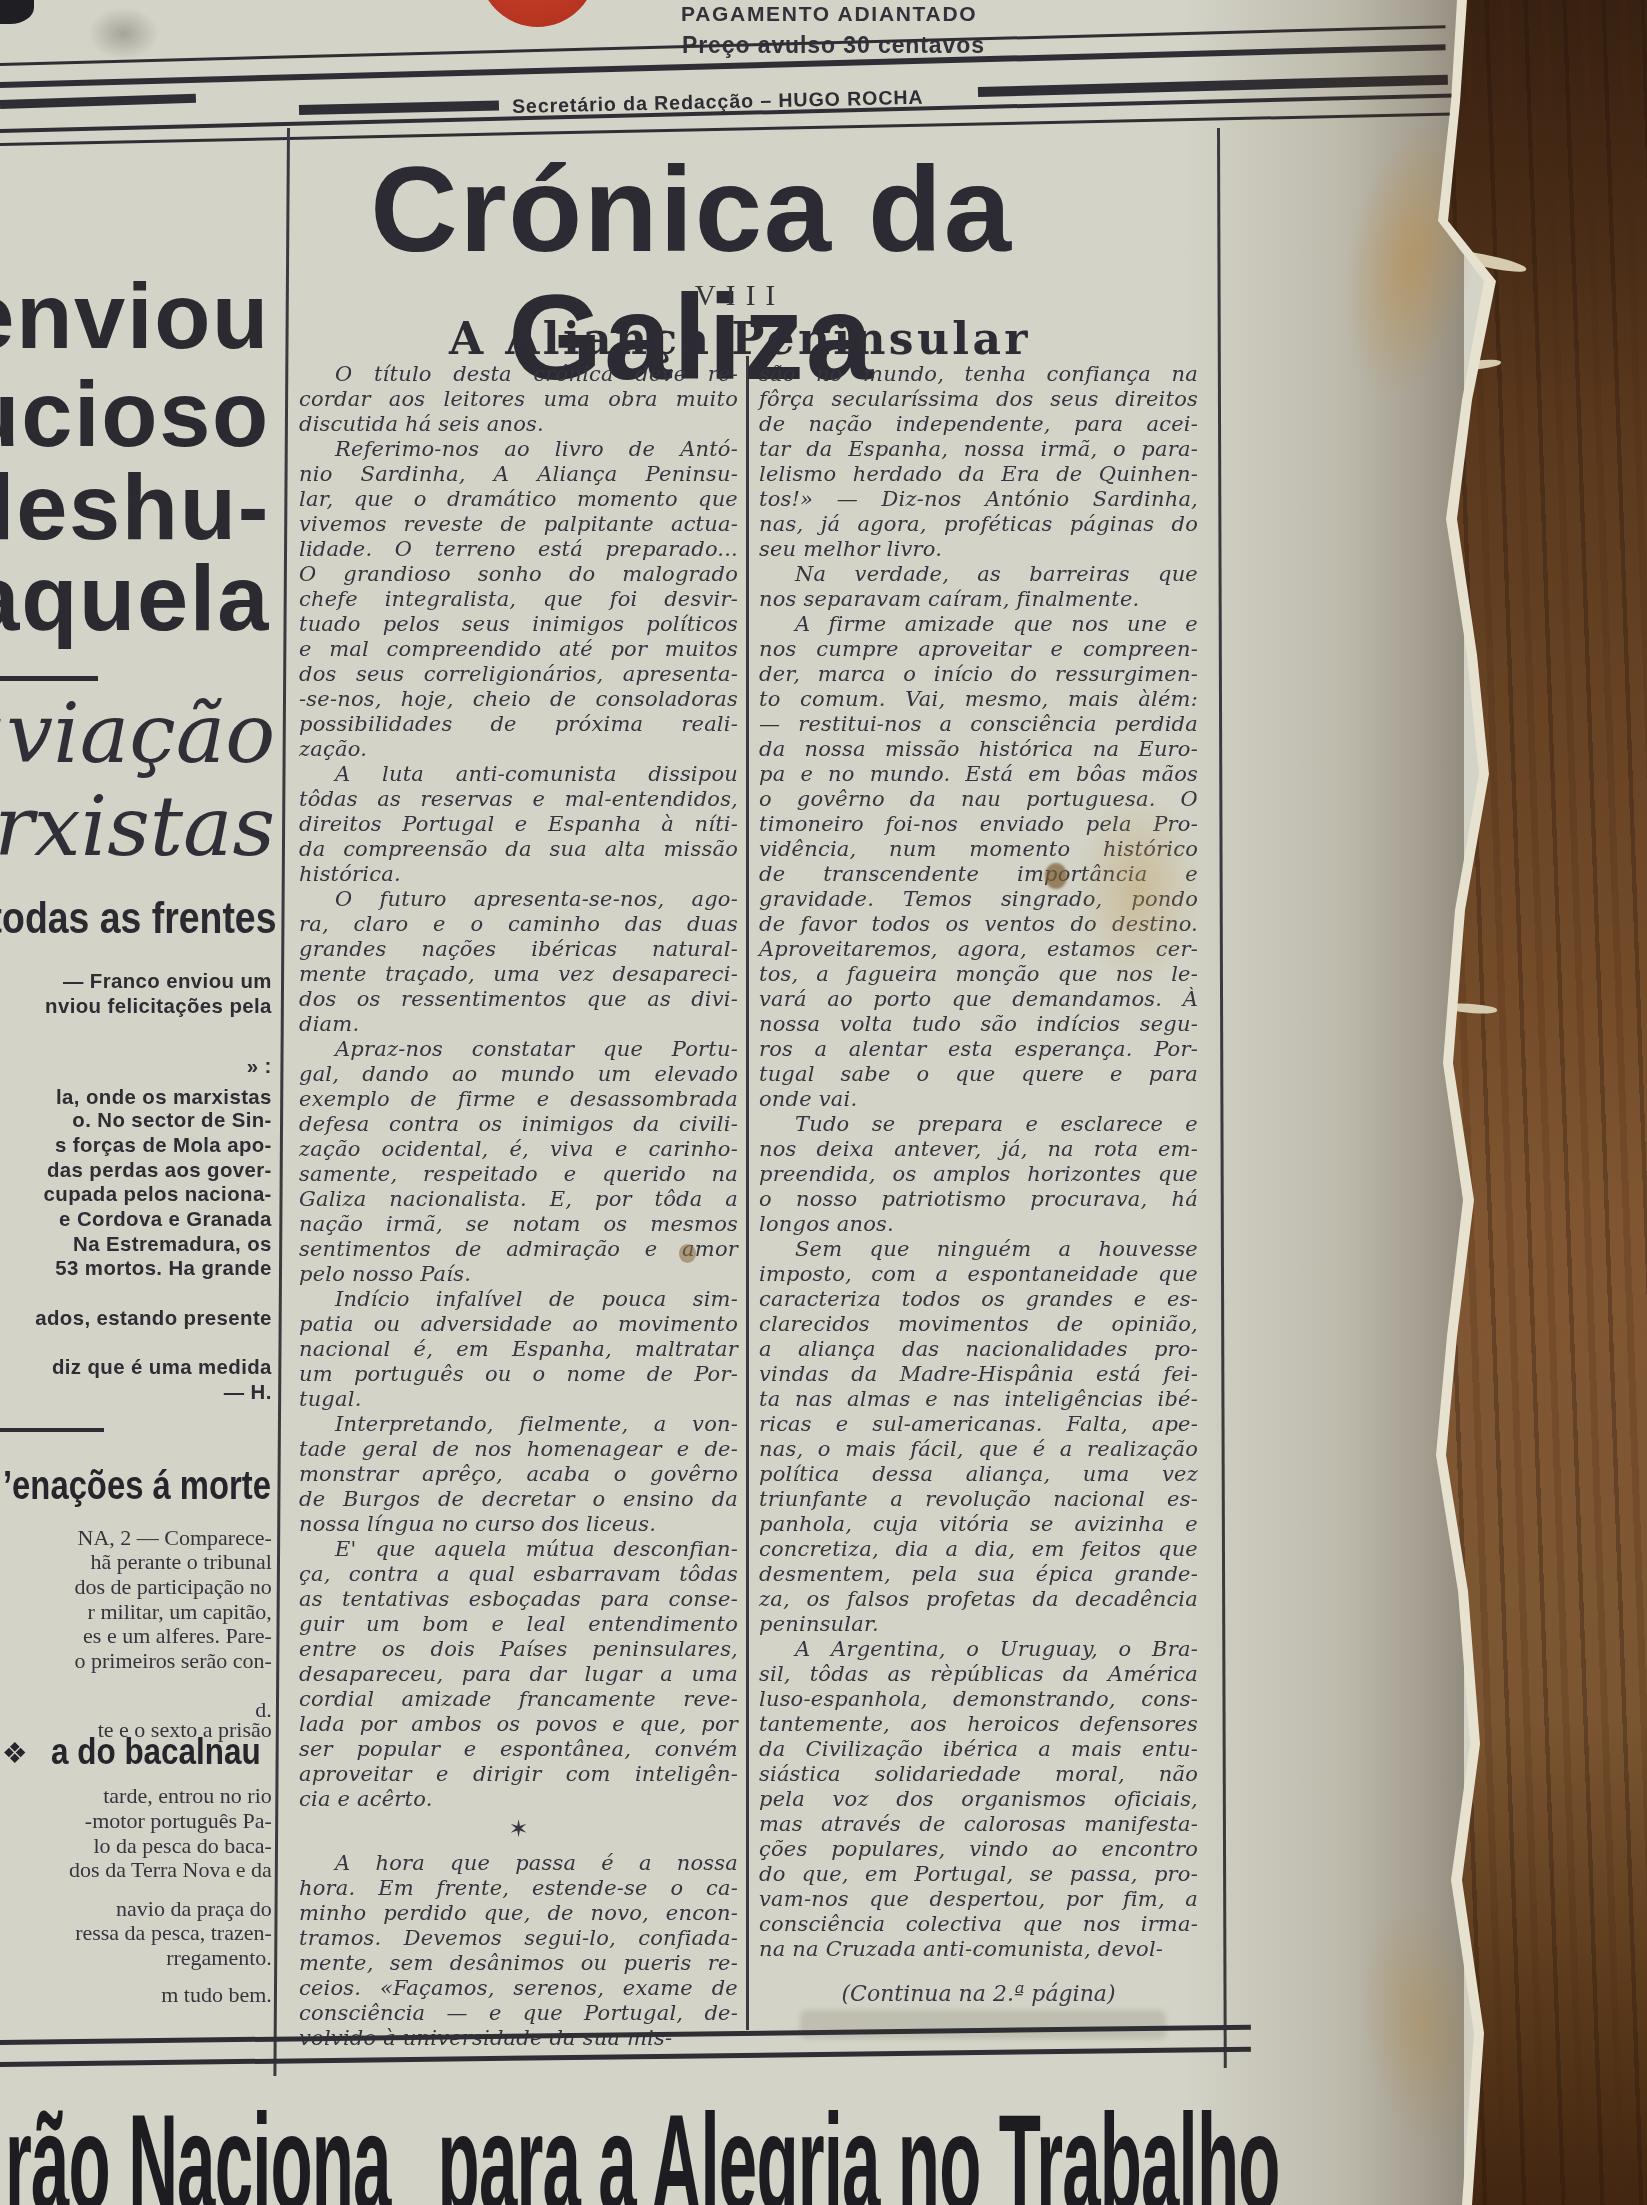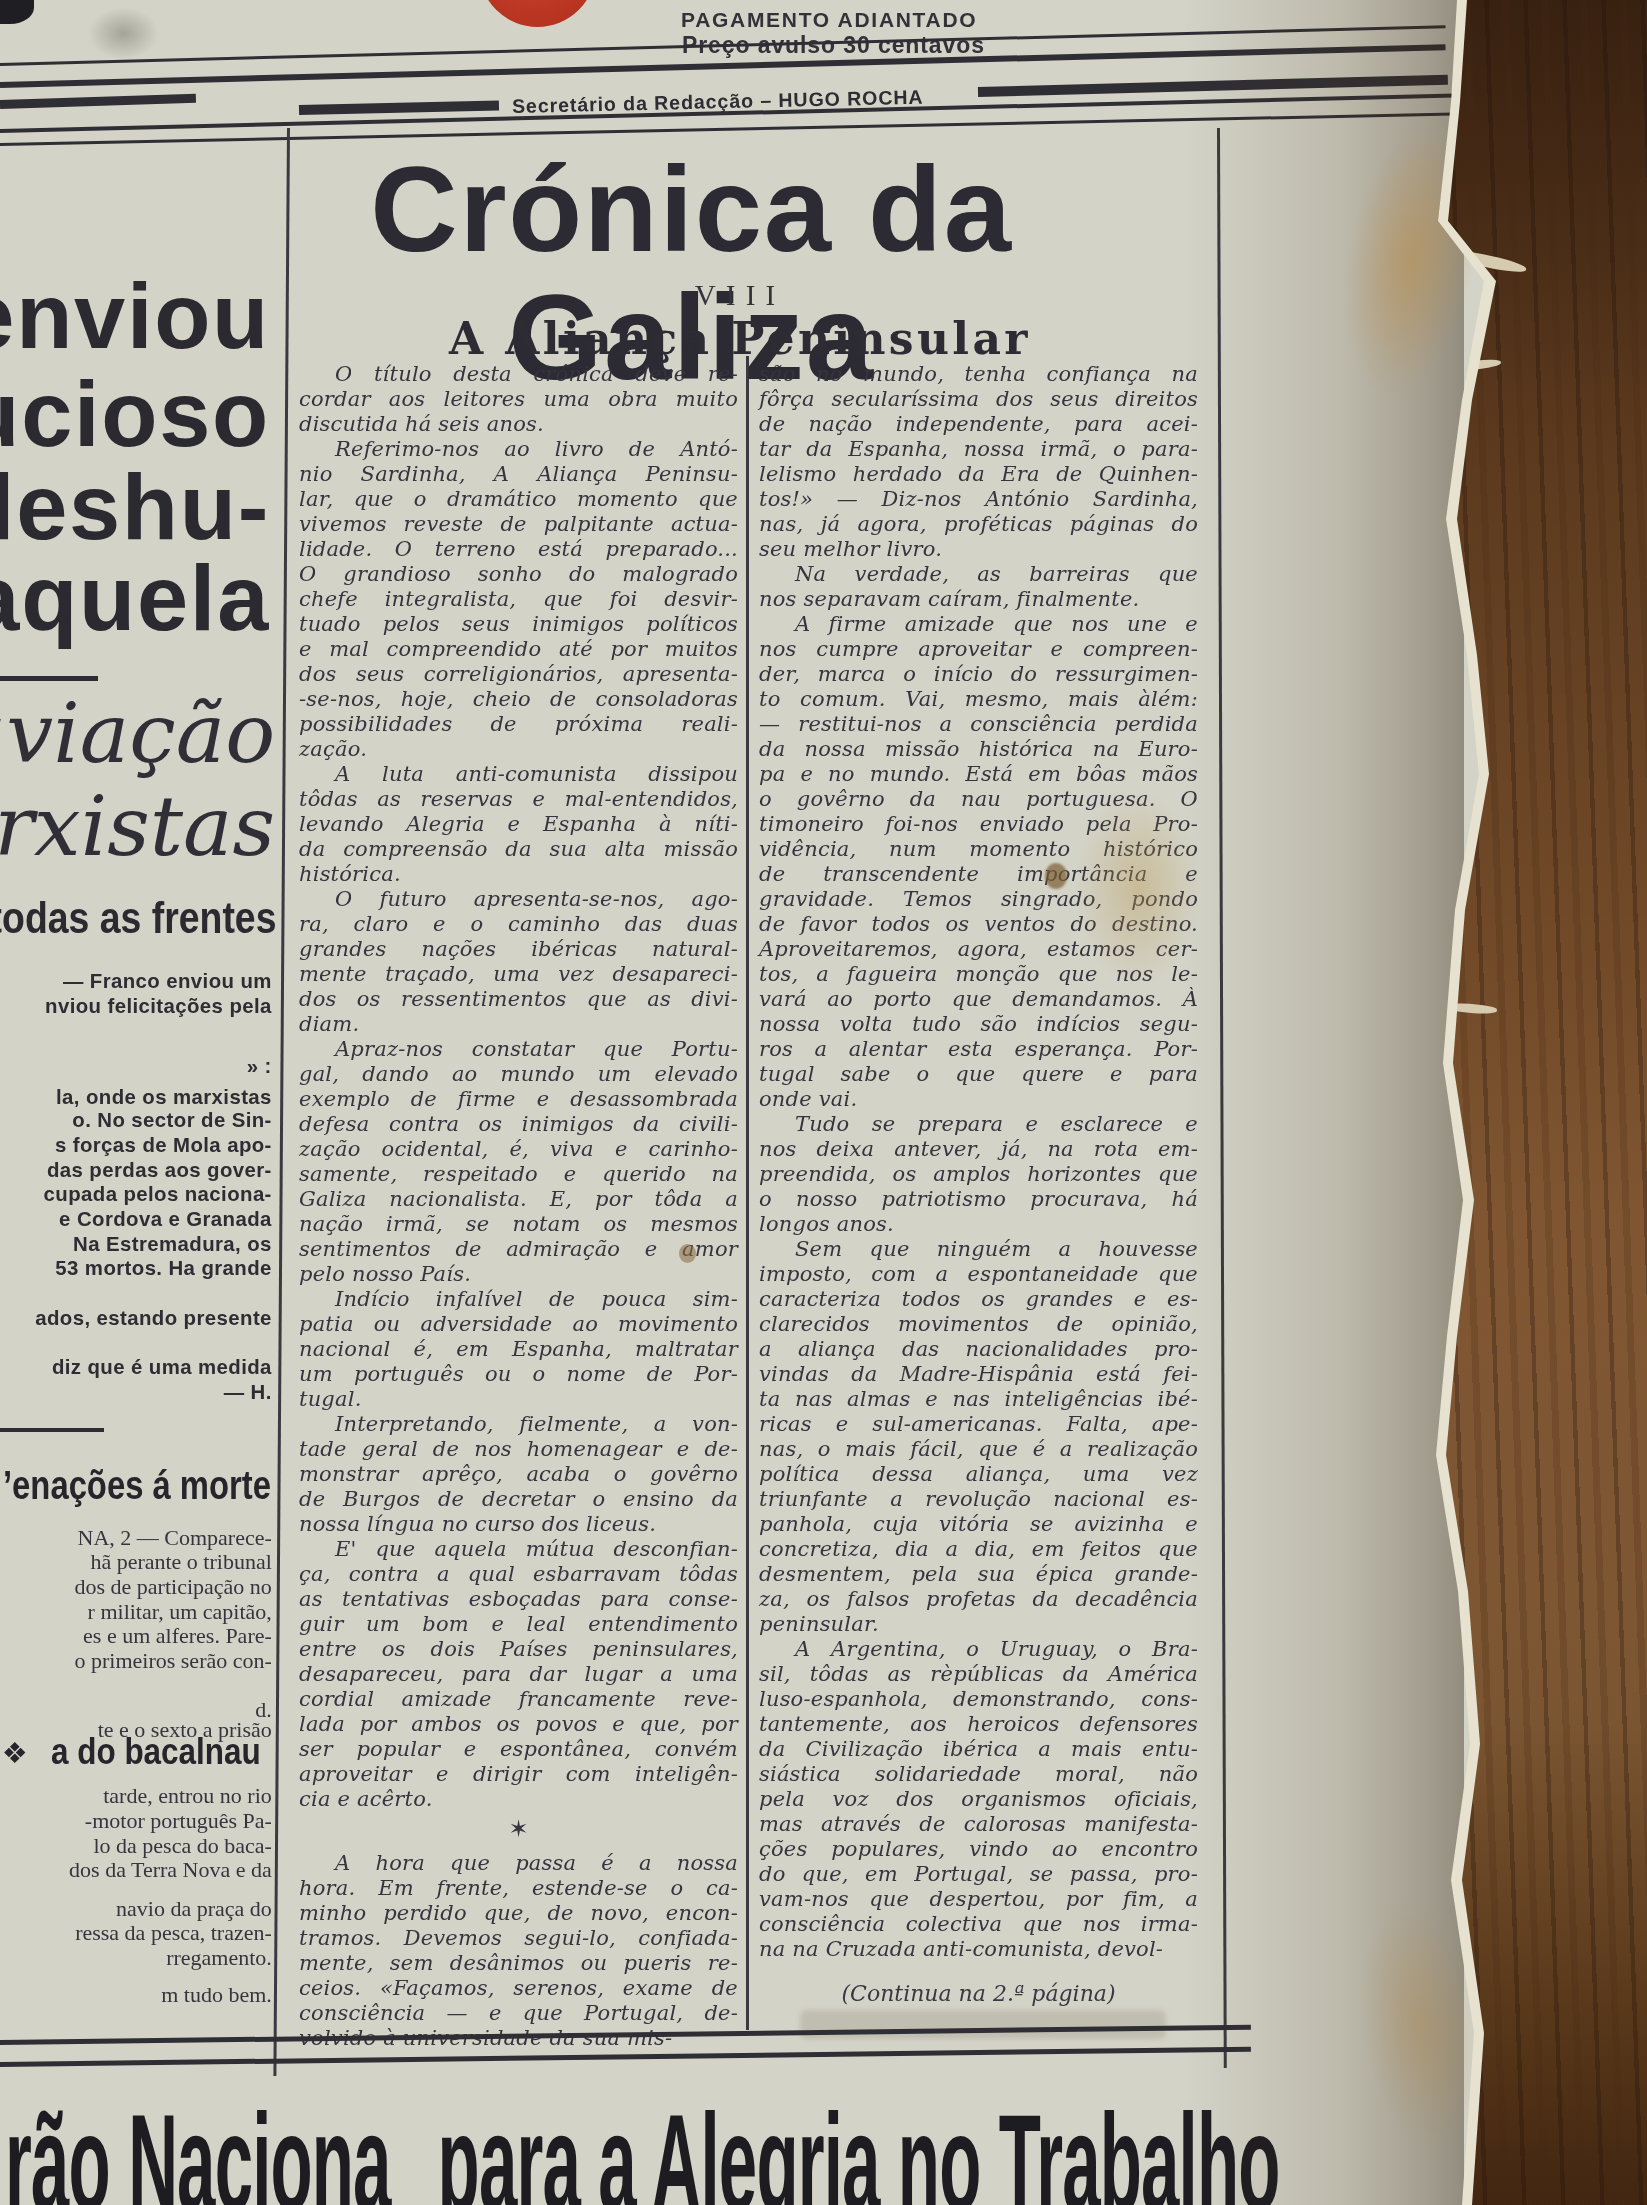--- a/index.html
+++ b/index.html
@@ -17,21 +17,21 @@
   .fray{position:absolute;left:0;top:0;width:1542px;height:2205px;background:#e6e2cf;
     clip-path:polygon(0 0,1467px 0,1460px 102px,1448px 221px,1496px 281px,1472px 400px,1457px 519px,1477px 655px,1489px 774px,1465px 910px,1453px 1063px,1474px 1200px,1457px 1336px,1446px 1455px,1468px 1591px,1480px 1744px,1462px 1880px,1484px 2033px,1472px 2205px,0 2205px);}
   .paper{position:absolute;left:0;top:0;width:1531px;height:2205px;background:#d3d3c7;
     clip-path:polygon(0 0,1457px 0,1451px 102px,1438px 221px,1484px 281px,1462px 400px,1446px 519px,1467px 655px,1479px 774px,1455px 910px,1443px 1063px,1463px 1200px,1447px 1336px,1436px 1455px,1458px 1591px,1470px 1744px,1451px 1880px,1474px 2033px,1462px 2205px,0 2205px);}
   .fold{position:absolute;left:1183px;top:0;width:281px;height:2205px;pointer-events:none;
     background:linear-gradient(90deg,rgba(0,0,0,0),rgba(70,50,25,.15) 55%,rgba(60,40,20,.30) 85%,rgba(50,35,18,.40));}
   .stain{position:absolute;pointer-events:none;}
   
   .redball{position:absolute;left:479px;top:-90px;width:117px;height:117px;border-radius:50%;
     background:radial-gradient(circle at 45% 40%,#cf4530,#b5331f 75%);}
-  .payline1{position:absolute;left:681px;top:8px;font:700 21px "Liberation Sans",sans-serif;letter-spacing:1.7px;color:#33323a;}
+  .payline1{position:absolute;left:681px;top:2px;font:700 21px "Liberation Sans",sans-serif;letter-spacing:1.7px;color:#33323a;}
   .payline2{position:absolute;left:682px;top:32px;font:700 23px "Liberation Sans",sans-serif;letter-spacing:0.9px;color:#33323a;}
   .hrule{position:absolute;background:#2f2e35;transform-origin:left center;}
   .secretary{position:absolute;left:512px;top:95px;font:700 19.6px "Liberation Sans",sans-serif;
     letter-spacing:0.9px;color:#2e2d33;transform:rotate(-1.3deg);transform-origin:left center;}
   .vrule{position:absolute;background:#3b3a40;width:2.6px;}
   
   .title{position:absolute;left:289px;top:145px;width:805px;text-align:center;
     font:700 121px/128px "Liberation Sans",sans-serif;letter-spacing:1.7px;color:#2c2b33;}
   .chapter{position:absolute;left:289px;top:279px;width:902px;text-align:center;
     font:400 29px "Liberation Serif",serif;letter-spacing:10.2px;color:#35343c;}
@@ -113,21 +113,21 @@
         <div class="ln">O grandioso sonho do malogrado</div>
         <div class="ln">chefe integralista, que foi desvir-</div>
         <div class="ln">tuado pelos seus inimigos políticos</div>
         <div class="ln">e mal compreendido até por muitos</div>
         <div class="ln">dos seus correligionários, apresenta-</div>
         <div class="ln">-se-nos, hoje, cheio de consoladoras</div>
         <div class="ln">possibilidades de próxima reali-</div>
         <div class="ln last">zação.</div>
         <div class="ln first">A luta anti-comunista dissipou</div>
         <div class="ln">tôdas as reservas e mal-entendidos,</div>
-        <div class="ln">levando Alegria e Espanha à níti-</div>
+        <div class="ln">direitos Portugal e Espanha à níti-</div>
         <div class="ln">da compreensão da sua alta missão</div>
         <div class="ln last">histórica.</div>
         <div class="ln first">O futuro apresenta-se-nos, ago-</div>
         <div class="ln">ra, claro e o caminho das duas</div>
         <div class="ln">grandes nações ibéricas natural-</div>
         <div class="ln">mente traçado, uma vez desapareci-</div>
         <div class="ln">dos os ressentimentos que as divi-</div>
         <div class="ln last">diam.</div>
         <div class="ln first">Apraz-nos constatar que Portu-</div>
         <div class="ln">gal, dando ao mundo um elevado</div>

